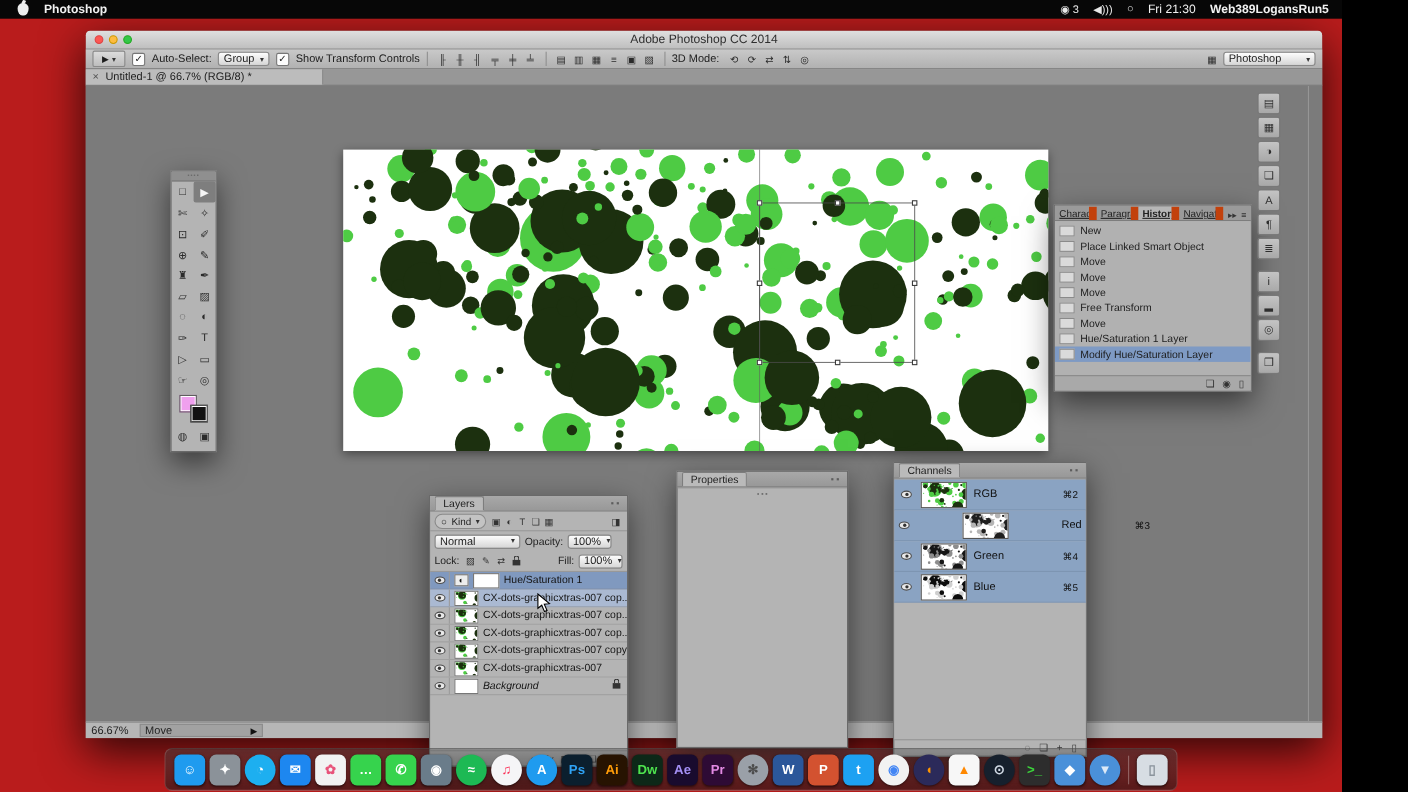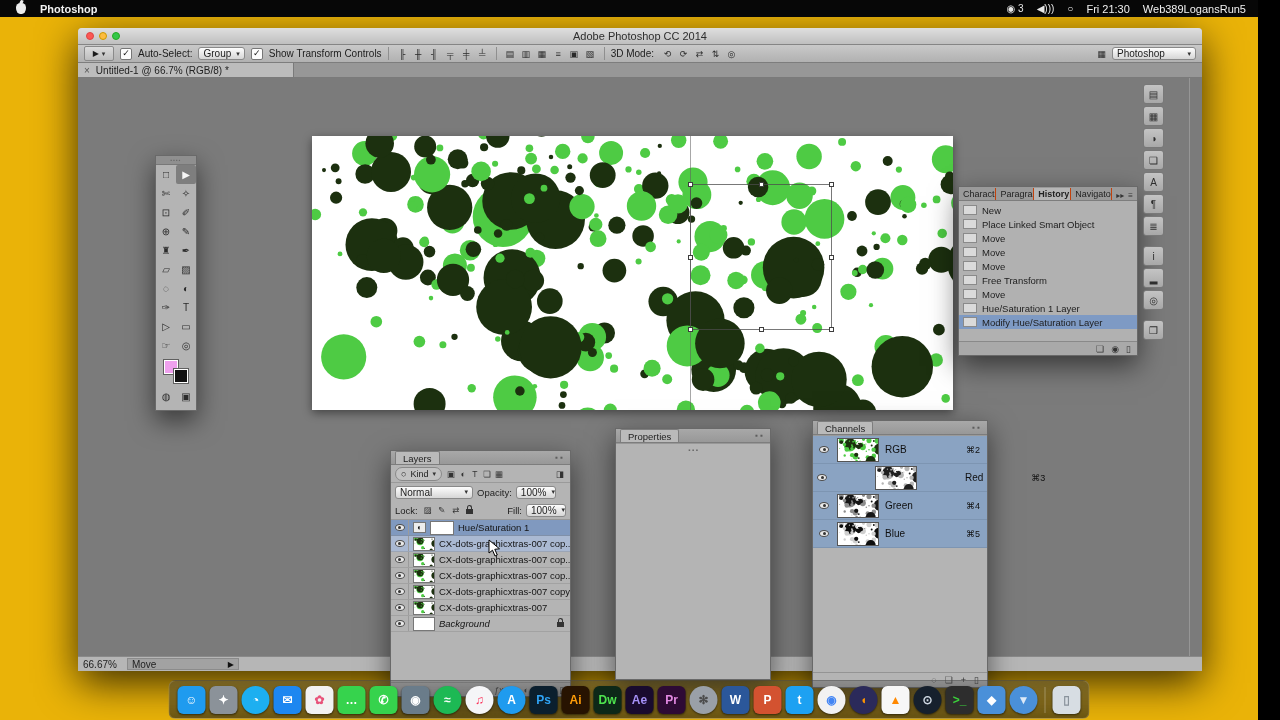--- a/index.html
+++ b/index.html
@@ -1,28 +1,28 @@
 <!DOCTYPE html>
 <html><head>
 <meta charset="utf-8">
 <style>
   html,body{margin:0;padding:0;background:#000;}
   body{font-family:"Liberation Sans",sans-serif;-webkit-font-smoothing:antialiased;}
-  #stage{position:relative;width:1220px;height:720px;overflow:hidden;background:#eab308;padding-left:38px;}
+  #stage{position:relative;width:1220px;height:720px;overflow:hidden;background:#b91c1c;}
 
   
   .menubar{position:absolute;top:0;left:0;right:0;height:17px;background:#070707;display:flex;align-items:center;color:#f1f1f1;font-size:11px;padding:0 12px;z-index:40;}
   .apple-wrap{width:18px;display:flex;justify-content:center;}
   .apple-shape{display:inline-block;width:10px;height:11px;background:#ededed;border-radius:45% 45% 42% 42%/40% 40% 55% 55%;position:relative;}
   .apple-shape:after{content:"";position:absolute;top:-3px;left:4px;width:3px;height:4px;background:#ededed;border-radius:50% 0;transform:rotate(25deg);}
   .mb-app{font-weight:bold;padding:0 10px;}
   .mb-item{padding:0 9px;cursor:default;}
   .mb-right{margin-left:auto;display:flex;align-items:center;gap:13px;}
   .mb-ico{font-size:10px;color:#e8e8e8;}
-  .mb-account{font-weight:normal;}
+  .mb-account{font-weight:bold;}
 
   
   .ps-window{position:absolute;left:78px;top:28px;width:1124px;height:643px;background:#aeaeae;border-radius:4px 4px 0 0;box-shadow:0 12px 40px rgba(0,0,0,.75);z-index:1;}
   .titlebar{height:17px;background:linear-gradient(#dfdfdf,#bfbfbf);border-bottom:1px solid #858585;border-radius:4px 4px 0 0;position:relative;display:flex;align-items:center;justify-content:center;font-size:11px;color:#2e2e2e;box-sizing:border-box;}
   .tl{position:absolute;top:4px;width:8px;height:8px;border-radius:50%;box-sizing:border-box;}
   .tl.red{left:8px;background:#fc5753;border:1px solid #d44;}
   .tl.yellow{left:21px;background:#fdbc40;border:1px solid #c90;}
   .tl.green{left:34px;background:#33c748;border:1px solid #2a2;}
 
   .optionsbar{height:18px;background:linear-gradient(#c9c9c9,#b1b1b1);border-bottom:1px solid #7d7d7d;display:flex;align-items:center;font-size:10px;color:#1c1c1c;padding:0 6px;gap:6px;box-sizing:border-box;}
@@ -69,21 +69,21 @@
   .tp-cell{height:19px;display:flex;align-items:center;justify-content:center;font-size:10px;color:#2b2b2b;}
   .tp-cell.active{background:#7e7e7e;color:#f5f5f5;border-radius:2px;}
   .tp-swatches{position:relative;height:32px;}
   .fg-swatch{position:absolute;left:7px;top:4px;width:14px;height:14px;border:1px solid #5f5f5f;box-shadow:inset 0 0 0 1px #fff;}
   .bg-swatch{position:absolute;left:17px;top:13px;width:14px;height:14px;border:1px solid #5f5f5f;box-shadow:inset 0 0 0 1px #fff;}
   .tp-bgrid{display:grid;grid-template-columns:20px 20px;justify-content:center;padding-bottom:4px;}
 
   
   .historypanel{left:958px;top:186px;width:180px;height:170px;display:flex;flex-direction:column;}
   .hp-tabs{height:13px;background:#9a9a9a;display:flex;align-items:flex-end;font-size:9px;color:#222;border-bottom:1px solid #7d7d7d;}
-  .hp-tab{padding:0 4px;height:12px;border-right:1px solid #c2410c;display:flex;align-items:center;white-space:nowrap;overflow:hidden;max-width:38px;}
+  .hp-tab{padding:0 4px;height:12px;border-right:7px solid #c2410c;display:flex;align-items:center;white-space:nowrap;overflow:hidden;max-width:38px;text-decoration:underline;}
   .hp-tab.active{background:#b6b6b6;font-weight:bold;}
   .hp-more{margin-left:auto;padding:0 4px;font-size:8px;color:#333;display:flex;gap:4px;align-items:center;}
   .hp-list{flex:1;background:#b1b1b1;overflow:hidden;padding-top:2px;}
   .hp-row{height:14px;display:flex;align-items:center;gap:5px;padding:0 4px;font-size:9.5px;color:#1d1d1d;}
   .hp-row.selected{background:#7e9ac4;}
   .hp-ico{width:14px;height:10px;background:#dadada;border:1px solid #8a8a8a;flex:none;box-sizing:border-box;}
   .hp-footer{height:13px;background:#a9a9a9;border-top:1px solid #898989;display:flex;justify-content:flex-end;align-items:center;gap:7px;padding:0 6px;font-size:9px;color:#333;}
 
   
   .paneldock{position:absolute;left:1143px;top:84px;z-index:6;display:flex;flex-direction:column;gap:2px;}

